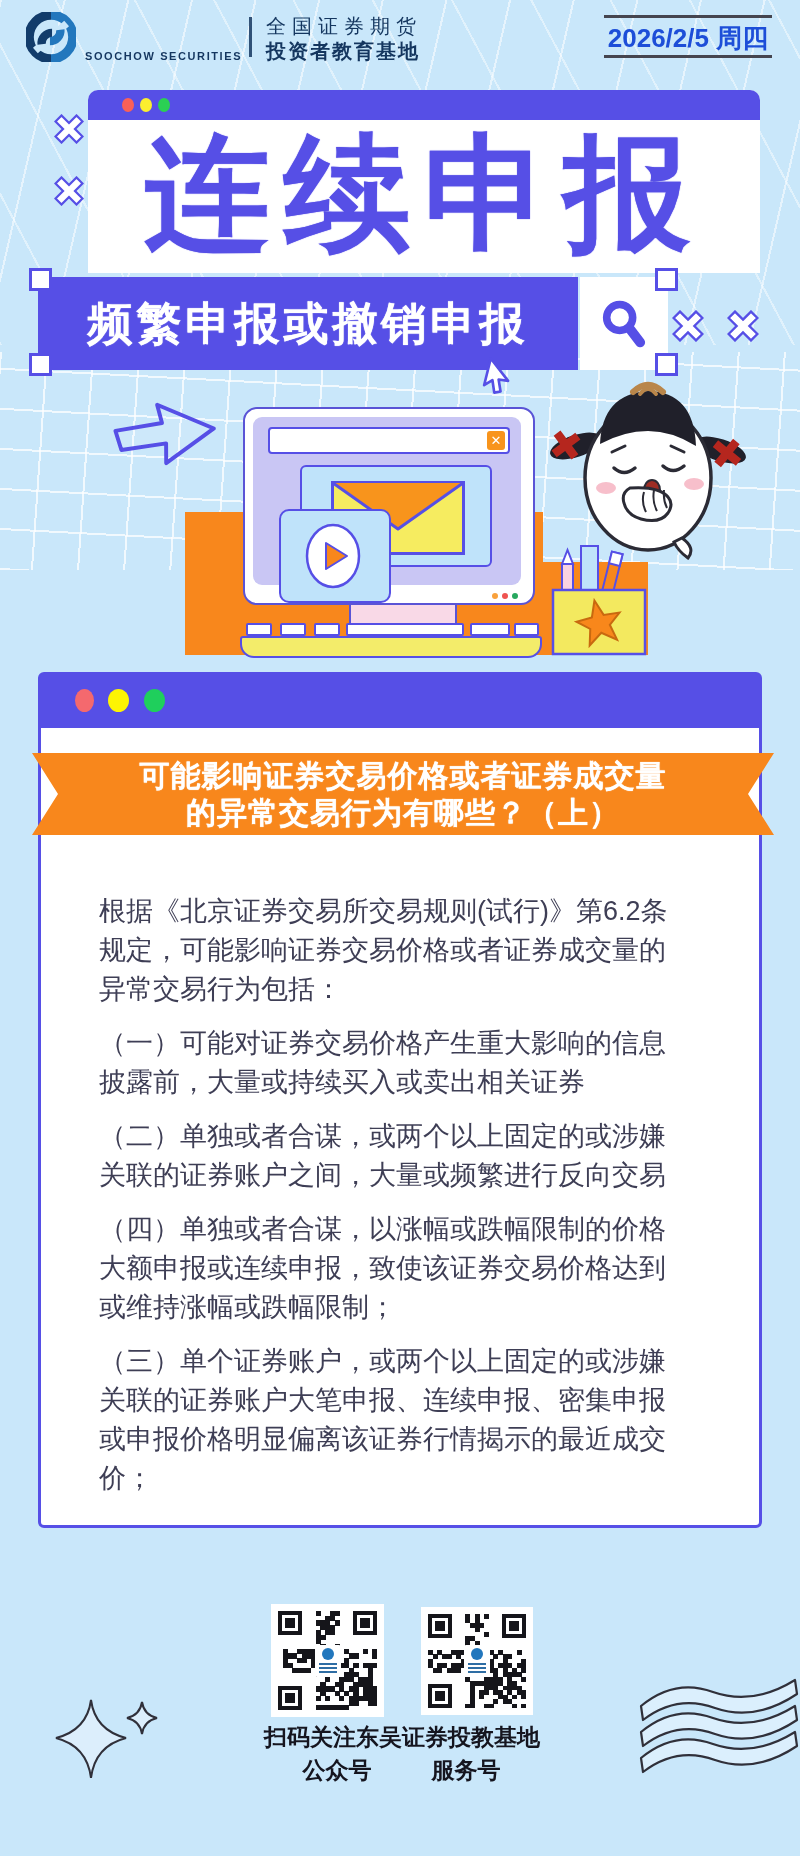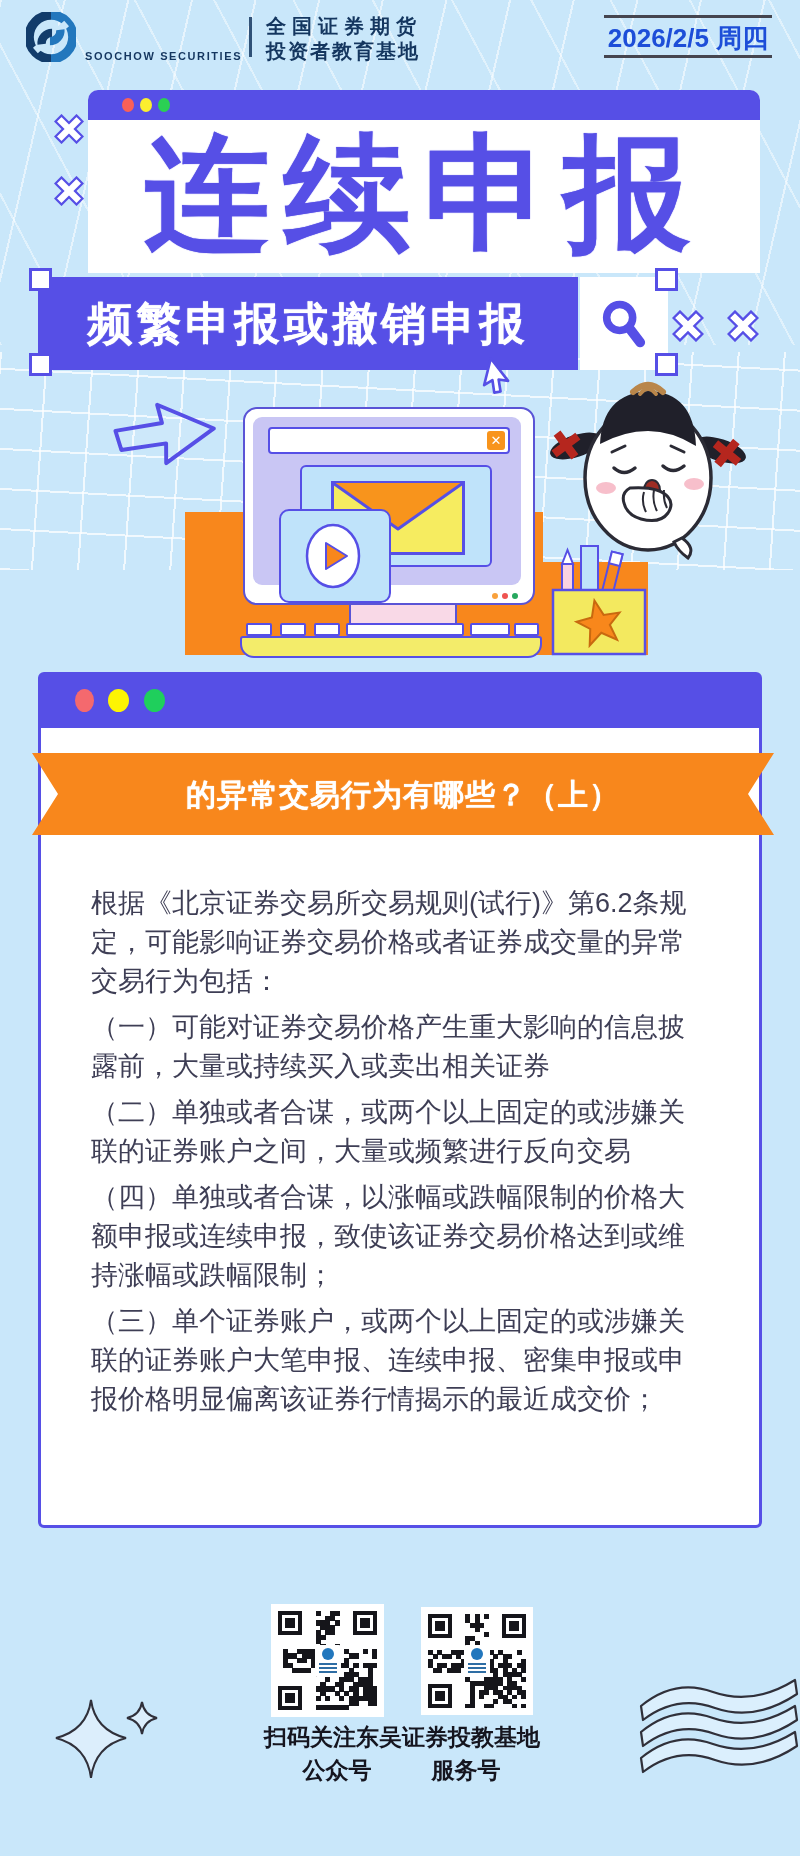--- a/index.html
+++ b/index.html
@@ -14,21 +14,21 @@
       repeating-linear-gradient(62deg,  rgba(255,255,255,.45) 0 2px, transparent 2px 70px);}
   .grid-mid{left:0;top:352px;width:800px;height:218px;
     background:
       repeating-linear-gradient(94deg, rgba(255,255,255,.75) 0 2px, transparent 2px 46px),
       repeating-linear-gradient(3deg,  rgba(255,255,255,.75) 0 2px, transparent 2px 40px);}
 
   
   .brand-cn{left:84px;top:14px;font-size:34px;font-weight:bold;letter-spacing:3px;color:#14365f;}
   .brand-en{left:85px;top:50px;font-size:11px;font-weight:bold;letter-spacing:1.6px;color:#14365f;}
   .hdr-divider{left:249px;top:17px;width:3px;height:40px;background:#14365f;opacity:.85;}
-  .tagline1{left:266px;top:13px;font-size:20px;font-weight:bold;letter-spacing:6px;color:#14365f;}
+  .tagline1{left:266px;top:13px;font-size:20px;font-weight:normal;letter-spacing:6px;color:#14365f;}
   .tagline2{left:266px;top:38px;font-size:20px;font-weight:bold;letter-spacing:2px;color:#14365f;}
   .date-rule{left:604px;width:168px;height:3px;background:#45454f;}
   .date-text{left:604px;top:21px;width:168px;text-align:center;font-size:26px;font-weight:bold;color:#1d4ed8;}
 
   
   .hero-window{left:88px;top:90px;width:672px;height:183px;background:#fff;border-radius:10px 10px 0 0;}
   .hero-bar{left:0;top:0;width:672px;height:30px;background:#564fe6;border-radius:10px 10px 0 0;}
   .dot{border-radius:50%;}
   .hero-title{left:0;top:36px;width:672px;text-align:center;font-size:126px;line-height:136px;
     font-weight:900;letter-spacing:14px;color:#564fe6;text-shadow:0 0 1px #564fe6;}
@@ -41,21 +41,21 @@
   
   .content-card{left:38px;top:672px;width:724px;height:856px;background:#fff;
     border:3px solid #564fe6;border-radius:6px;box-sizing:border-box;}
   .card-bar{left:-1px;top:-1px;width:720px;height:54px;background:#564fe6;border-radius:4px 4px 0 0;}
   .ribbon{left:-9px;top:78px;width:742px;height:82px;background:#f8871c;
     clip-path:polygon(0 0,100% 0,calc(100% - 26px) 50%,100% 100%,0 100%,26px 50%);
     display:flex;flex-direction:column;justify-content:center;}
   .ribbon div{text-align:center;font-size:30px;line-height:37px;font-weight:bold;color:#fff;
     letter-spacing:1px;text-shadow:0 0 1px #fff;}
   .article{left:43px;top:202px;width:615px;font-size:27px;line-height:39px;color:#3e3e55;}
-  .article p{margin:7px;}
+  .article p{margin:15px;}
 
   
   .qr{background:#fff;}
   .qr .grid{position:absolute;inset:7px;}
   .qr i{position:absolute;background:#15151a;}
   .qr .f{position:absolute;width:16px;height:16px;border:4px solid #15151a;background:#fff;}
   .qr .f::after{content:"";position:absolute;inset:3px;background:#15151a;}
   .f.tl{left:0;top:0}.f.tr{right:0;top:0}.f.bl{left:0;bottom:0}
   .qr .logo{position:absolute;left:50%;top:50%;transform:translate(-50%,-50%);width:26px;height:32px;
     background:#fff;border-radius:2px;}
@@ -217,20 +217,21 @@
     <path d="M20 12 L30 2 L38 10 L28 20 L38 30 L30 38 L20 28 L10 38 L2 30 L12 20 L2 10 L10 2 Z" fill="#b5261e"></path>
   </svg>
 
   <div class="abs content-card">
     <div class="abs card-bar">
       <div class="abs dot" style="left:35px;top:15px;width:19px;height:23px;background:#f4696e"></div>
       <div class="abs dot" style="left:68px;top:15px;width:21px;height:23px;background:#fdf403"></div>
       <div class="abs dot" style="left:104px;top:15px;width:21px;height:23px;background:#1fcf5c"></div>
     </div>
     <div class="abs ribbon">
+      <div>可能影响证券交易价格或者证券成交量</div>
       <div>的异常交易行为有哪些？（上）</div>
     </div>
     <div class="abs article">
       <p>根据《北京证券交易所交易规则(试行)》第6.2条规定，可能影响证券交易价格或者证券成交量的异常交易行为包括：</p>
       <p>（一）可能对证券交易价格产生重大影响的信息披露前，大量或持续买入或卖出相关证券</p>
       <p>（二）单独或者合谋，或两个以上固定的或涉嫌关联的证券账户之间，大量或频繁进行反向交易</p>
       <p>（四）单独或者合谋，以涨幅或跌幅限制的价格大额申报或连续申报，致使该证券交易价格达到或维持涨幅或跌幅限制；</p>
       <p>（三）单个证券账户，或两个以上固定的或涉嫌关联的证券账户大笔申报、连续申报、密集申报或申报价格明显偏离该证券行情揭示的最近成交价；</p>
     </div>
   </div>

